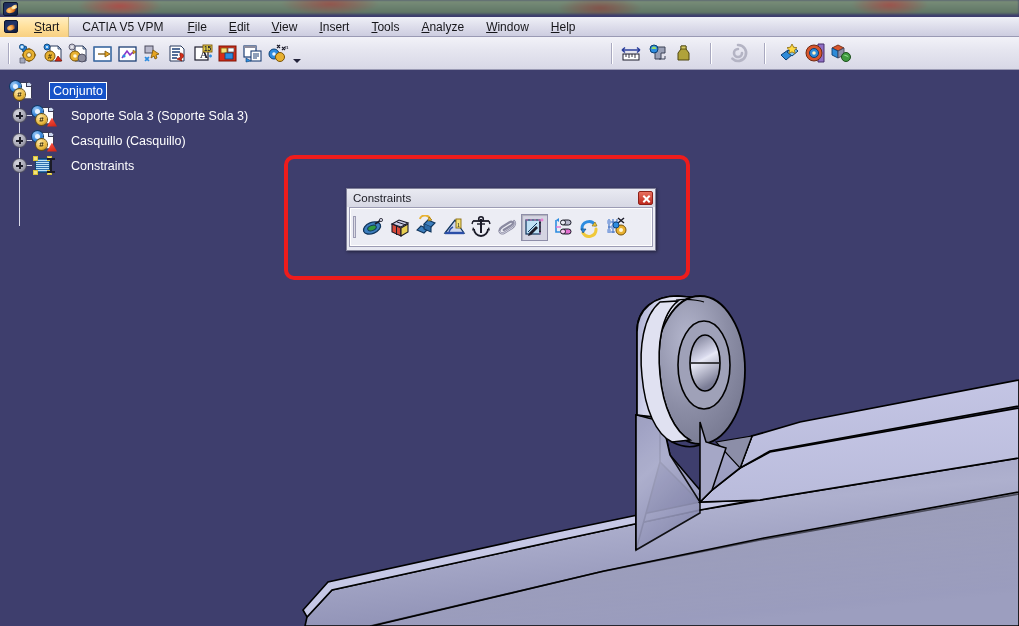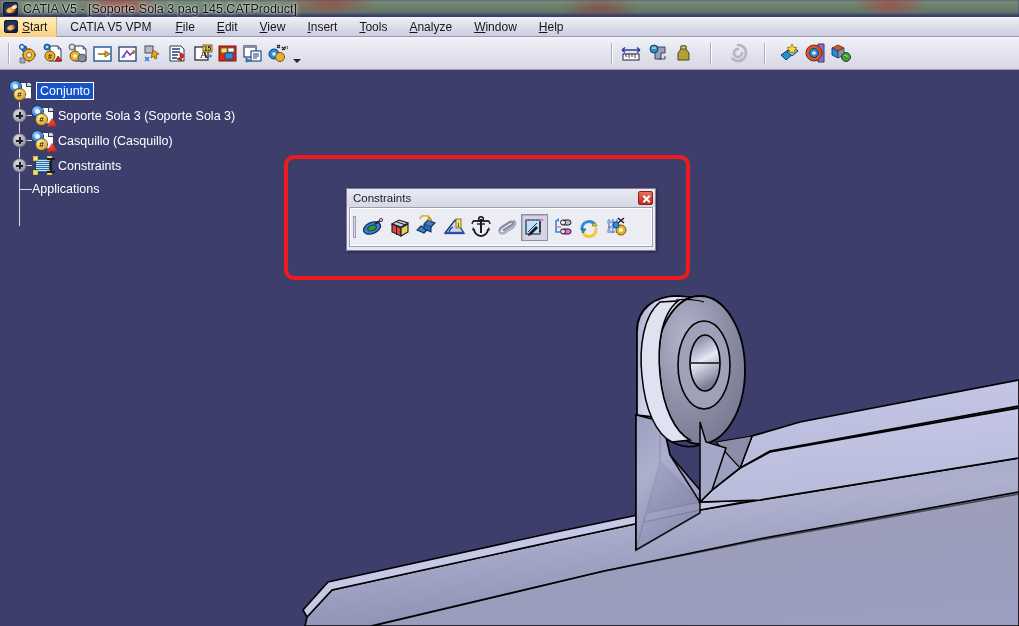--- a/index.html
+++ b/index.html
@@ -50,21 +50,21 @@
   }
 
   
   .menubar{
     position:absolute;left:0;top:17px;width:1019px;height:20px;
     background:linear-gradient(180deg,#eff0f7 0%,#dcdcea 55%,#cdcde0 100%);
     border-bottom:1px solid #9a9ab4;
     display:flex;align-items:center;
   }
   .start-btn{
-    display:flex;align-items:center;gap:4px;height:20px;padding:0 9px 0 4px;
+    display:flex;align-items:center;gap:16px;height:20px;padding:0 9px 0 4px;
     background:linear-gradient(180deg,#ffeec2 0%,#ffe09a 50%,#f7cf82 100%);
     border-right:1px solid #c8b784;
   }
   .start-ico{
     width:14px;height:13px;border-radius:2px;position:relative;overflow:hidden;
     background:linear-gradient(150deg,#1b2b55 0%,#22356a 45%,#101a36 100%);
     border:1px solid #0d1530;
   }
   .start-ico:before{
     content:"";position:absolute;left:2px;top:4px;width:9px;height:5px;border-radius:50%;
@@ -94,21 +94,21 @@
 
   
   .viewport{
     position:absolute;left:0;top:70px;width:1019px;height:556px;
     background:#3e3e6d;overflow:hidden;
   }
 
   
   .tree{position:absolute;left:4px;top:8px;width:275px;font-size:12.5px;color:#ffffff;}
   .tree-row{position:relative;height:25px;display:flex;align-items:center;}
-  .tree-label{white-space:nowrap;line-height:14px;}
+  .tree-label{white-space:nowrap;line-height:14px;margin-left:13px;}
   .tree-label.selected{
     background:#1552c8;color:#ffffff;padding:1px 3px;border:1px solid #ffffff;
   }
   .vline{position:absolute;left:15px;top:24px;width:1px;height:124px;background:#d9d9e8;}
   .hstub{position:absolute;left:16px;width:12px;height:1px;background:#d9d9e8;}
   .plus{
     position:absolute;left:8px;width:15px;height:15px;border-radius:50%;
     background:radial-gradient(circle at 35% 30%, #d6d6de 0%, #a9a9b6 55%, #6e6e80 100%);
     border:1px solid #4a4a5c;
   }
@@ -195,21 +195,20 @@
 </style>
 </head>
 <body>
 
 <div id="app">
 
   <div class="desktop-strip"></div>
 
   <div class="titlebar">
     <div class="catia-ico"></div>
-    <div class="title-text">CATIA V5 - [Soporte Sola 3 pag 145.CATProduct]</div>
   </div>
 
   <div class="menubar">
     <div class="start-btn">
       <div class="start-ico"></div>
       <span class="menu-item" style="padding:0"><u>S</u>tart</span>
     </div>
     <div class="menu-item wide">CATIA V5 VPM</div>
     <div class="menu-item"><u>F</u>ile</div>
     <div class="menu-item"><u>E</u>dit</div>
@@ -543,24 +542,20 @@
           <div class="cstr-box"></div>
           <div class="cstr-clip" style="left:1px;top:0px;width:5px;height:5px;"></div>
           <div class="cstr-clip" style="left:15px;top:0px;width:5px;height:5px;"></div>
           <div class="cstr-clip" style="left:1px;top:14px;width:5px;height:5px;"></div>
           <div class="cstr-clip" style="left:15px;top:14px;width:5px;height:5px;"></div>
           <div class="cstr-bar"></div>
         </div>
         <span class="tree-label">Constraints</span>
       </div>
 
-      <div class="tree-row" style="padding-left:28px;height:22px;">
-        <div class="hstub" style="top:11px;left:16px;width:12px;"></div>
-        <span class="tree-label">Applications</span>
-      </div>
     </div>
 
     <div class="redbox"></div>
 
     <div class="cdlg">
       <div class="cdlg-title">
         <span>Constraints</span>
         <div class="cdlg-close"></div>
       </div>
       <div class="cdlg-body">

